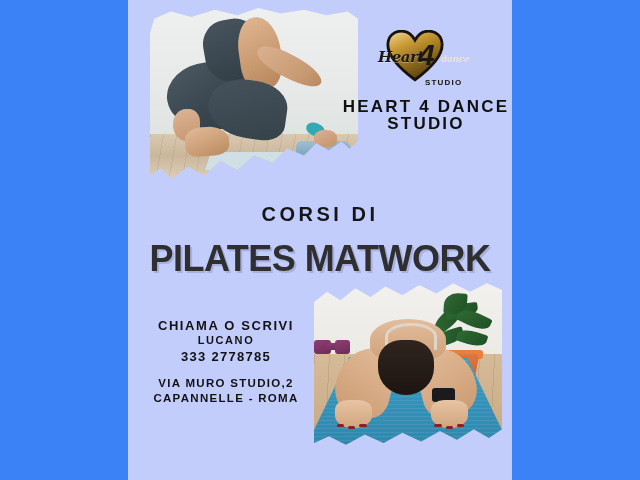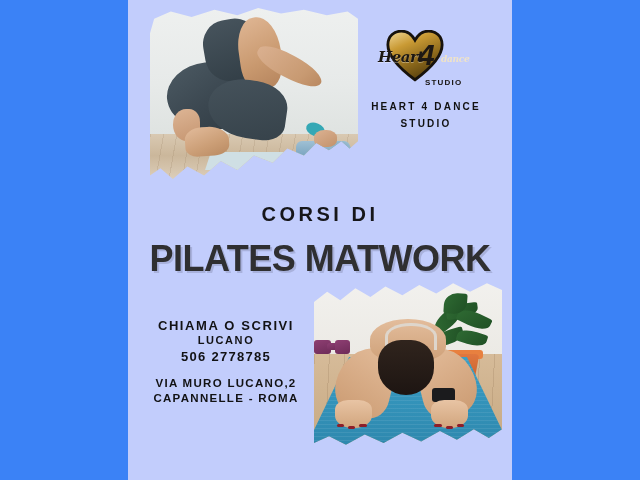--- a/index.html
+++ b/index.html
@@ -331,21 +331,21 @@
 
   
   #brand-name {
     position: absolute;
     left: 212px;
     top: 98px;
     width: 172px;
     text-align: center;
     font-family: "Liberation Sans", sans-serif;
     font-weight: bold;
-    font-size: 10px;
+    font-size: 17px;
     line-height: 17px;
     letter-spacing: 2.2px;
     color: #111111;
   }
 
   #corsi-di {
     position: absolute;
     left: 0;
     top: 203px;
     width: 384px;
@@ -461,22 +461,22 @@
       <div>HEART 4 DANCE</div>
       <div>STUDIO</div>
     </div>
 
     <div id="main-title">PILATES  MATWORK</div>
     <div id="corsi-di">CORSI DI</div>
 
     <div id="contact-block">
       <div class="c-line1">CHIAMA O SCRIVI</div>
       <div class="c-line2">LUCANO</div>
-      <div class="c-phone">506 2778785</div>
-      <div class="c-addr">VIA MURO LUCANO,2</div>
+      <div class="c-phone">333 2778785</div>
+      <div class="c-addr">VIA MURO STUDIO,2</div>
       <div class="c-addr" style="margin-top:0">CAPANNELLE - ROMA</div>
     </div>
 
     <div class="photo" id="photo-bottom">
       <div class="wall"></div>
       <div class="floor"></div>
       <div class="floorlines"></div>
 
       <div class="leaf" style="left:62%;top:20%;width:18%;height:9%;transform:rotate(-38deg)"></div>
       <div class="leaf" style="left:70%;top:15%;width:17%;height:8%;transform:rotate(-8deg)"></div>

